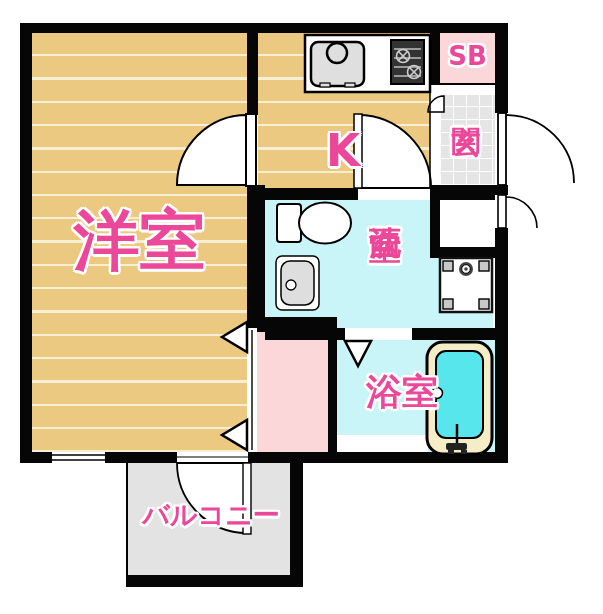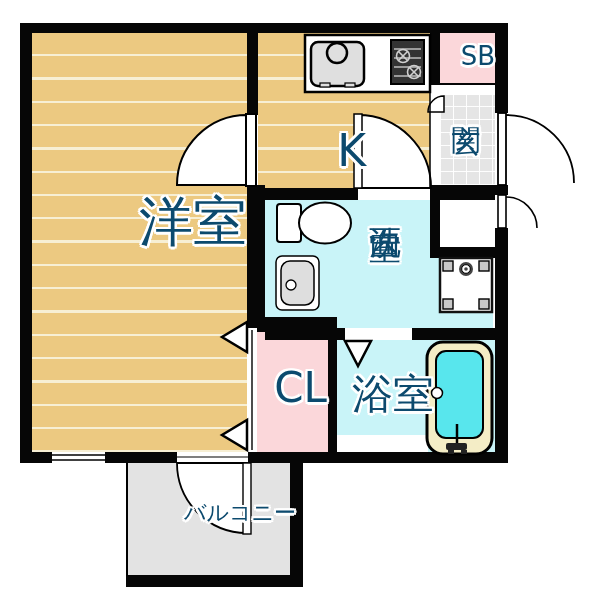--- a/index.html
+++ b/index.html
@@ -19,21 +19,21 @@
     background-color:#e5e5e5;
     background-image:
       repeating-linear-gradient(0deg,rgba(255,255,255,.95) 0 1.5px,transparent 1.5px 13px),
       repeating-linear-gradient(90deg,rgba(255,255,255,.95) 0 1.5px,transparent 1.5px 13px);
   }
   .wall{position:absolute;background:#060606;}
   .gap{position:absolute;background:#ffffff;}
   svg.overlay{position:absolute;left:0;top:0;z-index:40;}
   
   .lbl{
-    position:absolute;z-index:50;color:#0c4a6e;font-weight:normal;text-align:right;
+    position:absolute;z-index:50;color:#ec4899;font-weight:bold;text-align:center;
     text-shadow:-2px -2px 0 #fff,2px -2px 0 #fff,-2px 2px 0 #fff,2px 2px 0 #fff,
                 0 -2.5px 0 #fff,0 2.5px 0 #fff,-2.5px 0 0 #fff,2.5px 0 0 #fff;
     line-height:1.05;white-space:nowrap;
   }
   .vert{writing-mode:vertical-rl;text-orientation:upright;}
 </style>
 </head>
 <body>
 
 <div class="plan">
@@ -156,24 +156,23 @@
 
     <rect x="427" y="342" width="65" height="112" rx="16" fill="#f4edc6" stroke="#000" stroke-width="3"></rect>
     <rect x="436" y="351" width="47" height="87" rx="10" fill="#58e6ed" stroke="#000" stroke-width="2"></rect>
     <circle cx="437" cy="393" r="5.5" fill="#fff" stroke="#000" stroke-width="1.5"></circle>
     <line x1="457" y1="424" x2="457" y2="445" stroke="#000" stroke-width="2.5"></line>
     <rect x="446" y="443" width="21" height="7" rx="2" fill="#222"></rect>
     <rect x="448" y="450" width="6" height="4" fill="#222"></rect>
     <rect x="461" y="450" width="6" height="4" fill="#222"></rect>
   </svg>
 
-  <div class="lbl" style="left:32px;top:194px;width:215px;font-size:54px;">
+  <div class="lbl" style="left:32px;top:206px;width:215px;font-size:66px;">
     <div>洋室</div>
   </div>
   <div class="lbl" style="left:320px;top:128px;width:46px;font-size:44px;">K</div>
   <div class="lbl" style="left:440px;top:43px;width:55px;font-size:26px;">SB</div>
   <div class="lbl vert" style="left:451px;top:102px;font-size:29px;letter-spacing:2px;">玄関</div>
   <div class="lbl vert" style="left:368px;top:201px;font-size:32px;letter-spacing:2px;">洗面室</div>
-  <div class="lbl" style="left:261px;top:366px;width:66px;font-size:42px;">CL</div>
-  <div class="lbl" style="left:348px;top:373px;width:86px;font-size:41px;">浴室</div>
-  <div class="lbl" style="left:126px;top:501px;width:170px;font-size:22px;">バルコニー</div>
+  <div class="lbl" style="left:359px;top:373px;width:86px;font-size:36px;">浴室</div>
+  <div class="lbl" style="left:126px;top:501px;width:170px;font-size:27px;">バルコニー</div>
 
 </div>
 
 </body></html>

